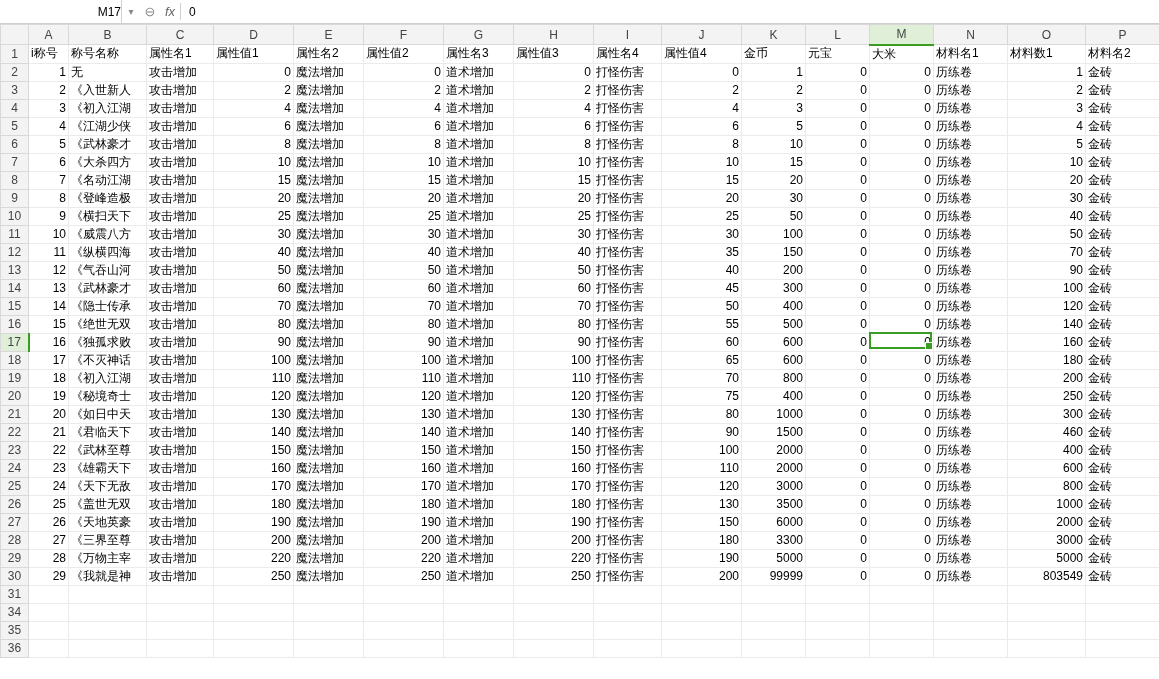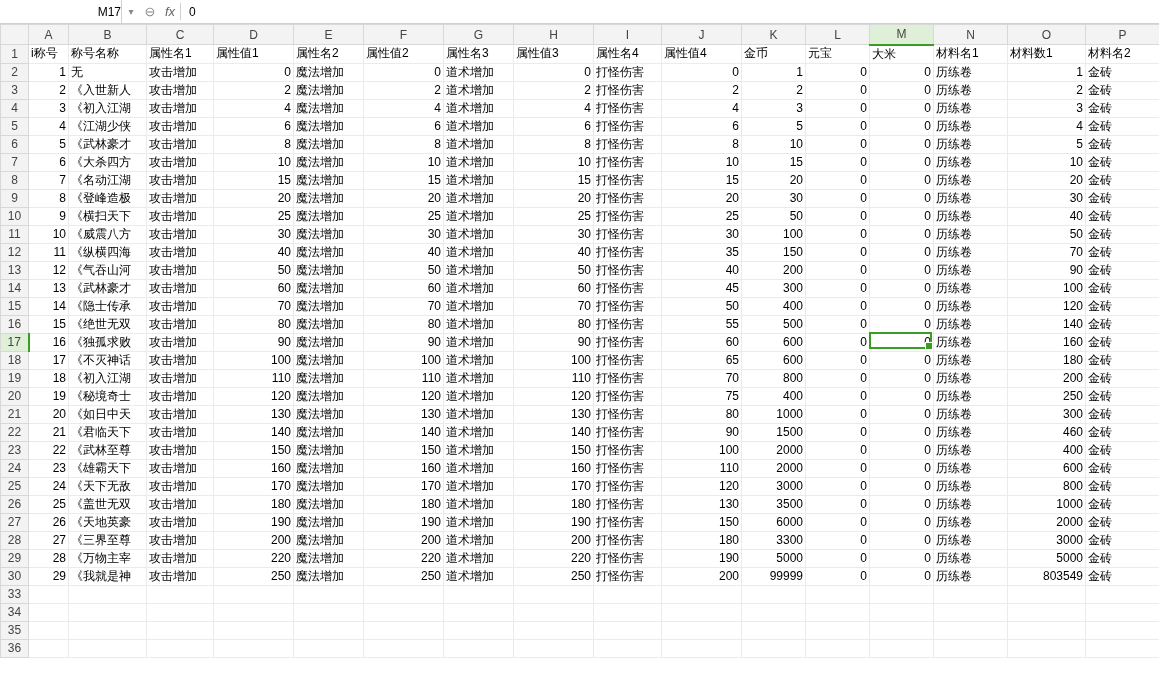--- a/index.html
+++ b/index.html
@@ -815,21 +815,21 @@
           <td class="l">打怪伤害</td>
           <td class="r">200</td>
           <td class="r">99999</td>
           <td class="r">0</td>
           <td class="r">0</td>
           <td class="l">历练卷</td>
           <td class="r">803549</td>
           <td class="l">金砖</td>
         </tr>
         <tr>
-          <th>33</th>
+          <th>31</th>
           <td></td>
           <td></td>
           <td></td>
           <td></td>
           <td></td>
           <td></td>
           <td></td>
           <td></td>
           <td></td>
           <td></td>

